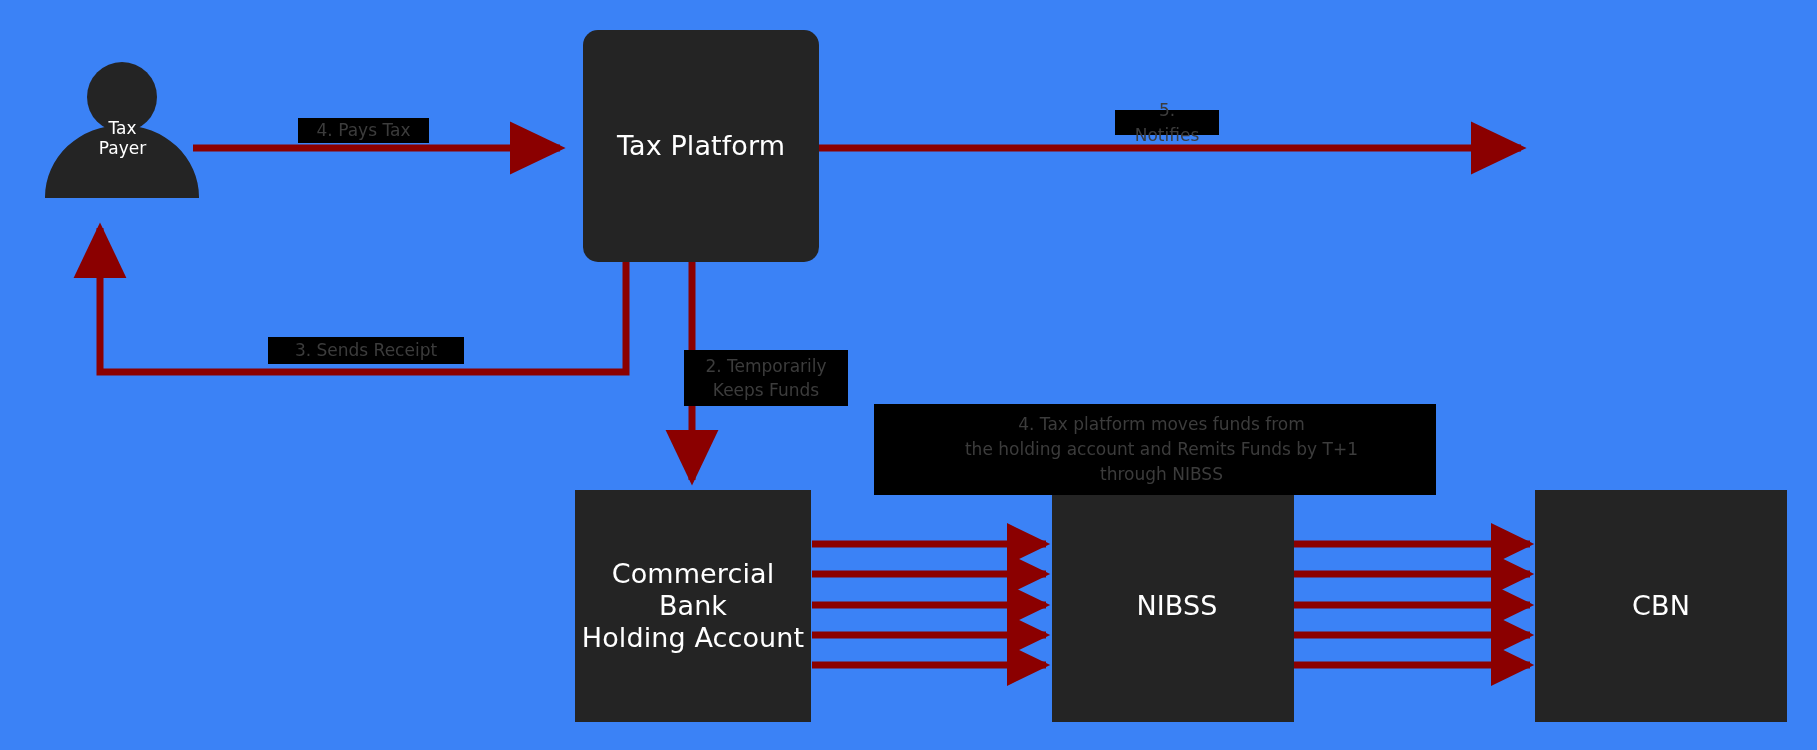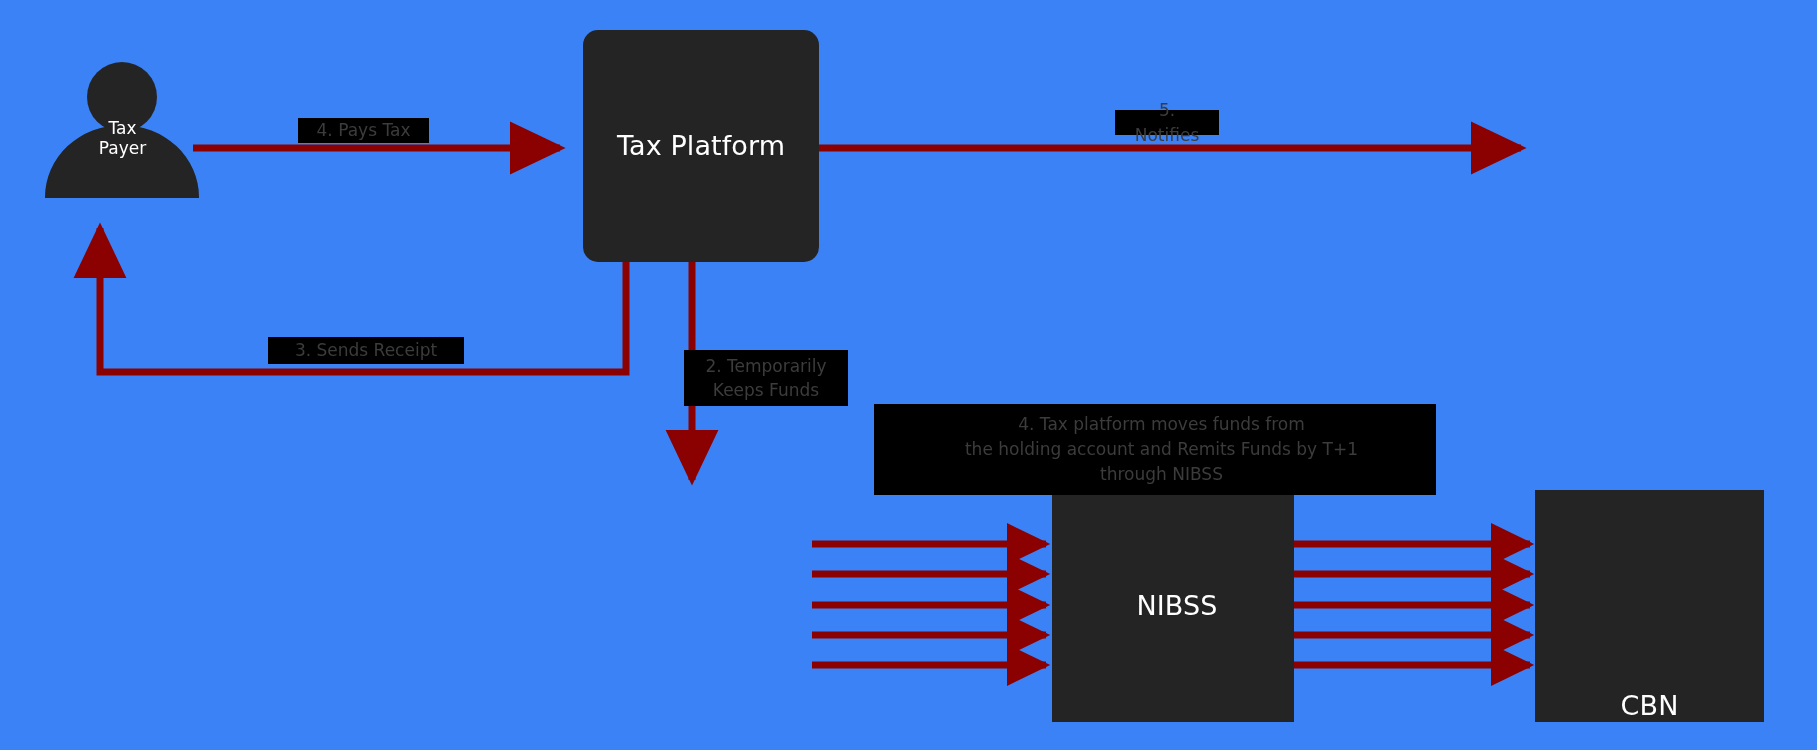--- a/index.html
+++ b/index.html
@@ -134,26 +134,31 @@
     </svg>
     <div class="actor-label" style="top:63px;">Tax
 Payer</div>
   </div>
 
   <div class="node-box" style="left:583px; top:30px; width:236px; height:232px;border-radius:15px;">
     <span>Tax Platform</span>
   </div>
 
 
+  <div class="node-box" style="left:575px; top:490px; width:236px; height:232px;">
+    <span>Commercial
+Bank
+Holding Account</span>
+  </div>
 
   <div class="node-box" style="left:1052px; top:490px; width:234px; height:232px;padding-left:8px;">
     <span>NIBSS</span>
   </div>
 
-  <div class="node-box" style="left:1535px; top:490px; width:229px; height:232px;align-items:flex-end;">
+  <div class="node-box" style="left:1535px; top:490px; width:252px; height:232px;">
     <span>CBN</span>
   </div>
 
   <div class="edge-label" style="left:298px; top:118px; width:131px; height:25px;">4. Pays Tax</div>
 
   <div class="edge-label" style="left:652px; top:350px; width:164px; height:56px;margin-left:32px;">2. Temporarily
 Keeps Funds</div>
 
   <div class="edge-label" style="left:268px; top:337px; width:196px; height:27px;">3. Sends Receipt</div>
 

